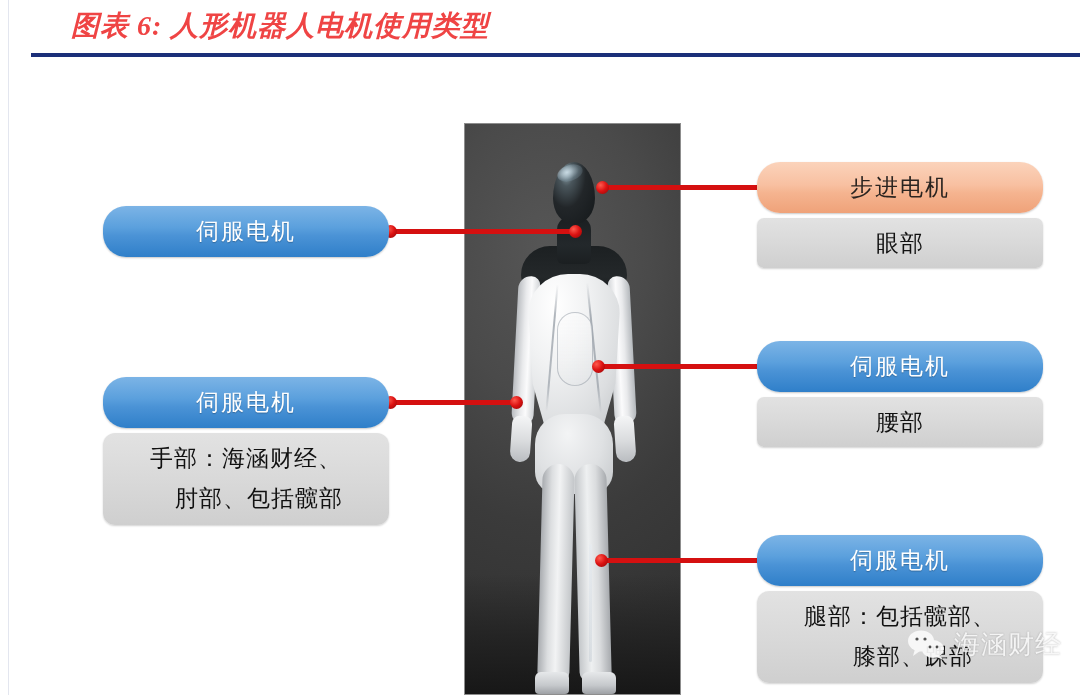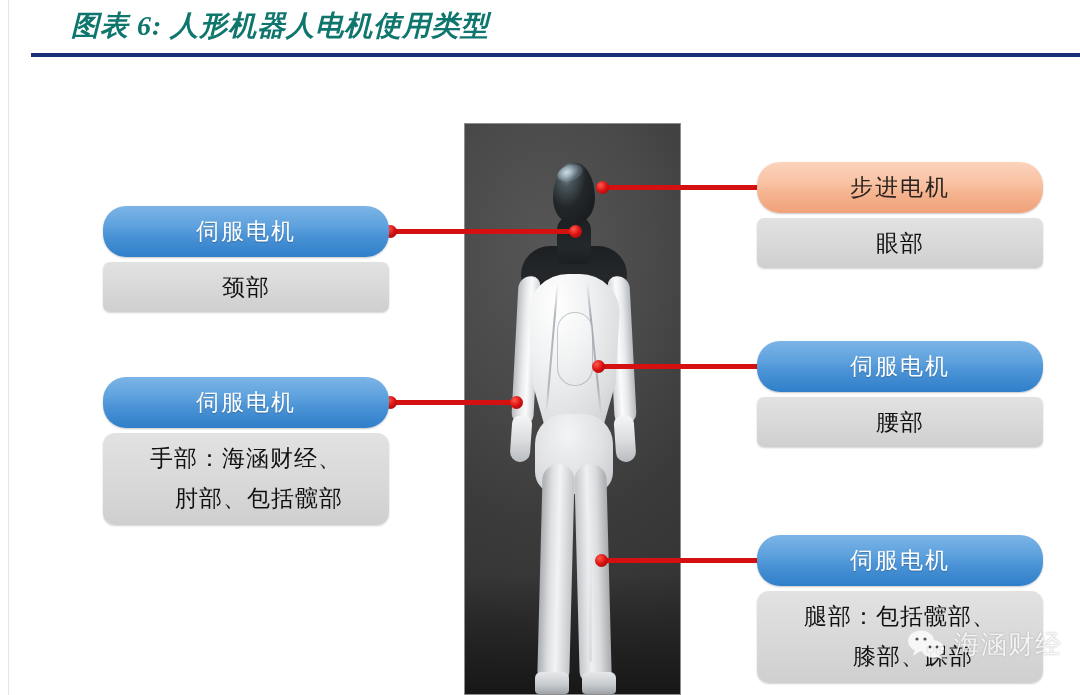--- a/index.html
+++ b/index.html
@@ -27,21 +27,21 @@
   }
 
   
   #chart-title {
     position: absolute;
     left: 62px;
     top: 7px;
     font-size: 28px;
     font-style: italic;
     font-weight: bold;
-    color: #0f766e;
+    color: #ef4444;
     letter-spacing: 1px;
     white-space: nowrap;
   }
   #title-rule {
     position: absolute;
     left: 22px;
     top: 53px;
     width: 1058px;
     height: 4px;
     background: #1b2f79;
@@ -300,23 +300,20 @@
   <div class="connector" style="left:381px; top:400px; width:128px;"></div>
   <div class="dot" style="left:375px; top:396px;"></div>
   <div class="dot" style="left:501px; top:396px;"></div>
 
   <div class="connector" style="left:592px; top:558px; width:163px;"></div>
   <div class="dot" style="left:586px; top:554px;"></div>
   <div class="dot" style="left:748px; top:554px;"></div>
 
   <div class="callout blue" style="left:94px; top:206px;">
     <div class="card-header">伺服电机</div>
-    <div class="card-body one-line">
-      <span>颈部</span>
-    </div>
   </div>
 
   <div class="callout blue" style="left:94px; top:377px;">
     <div class="card-header">伺服电机</div>
     <div class="card-body two-line">
       <span>手部：海涵财经、</span>
       <span class="line-2">肘部、包括髋部</span>
     </div>
   </div>
 

